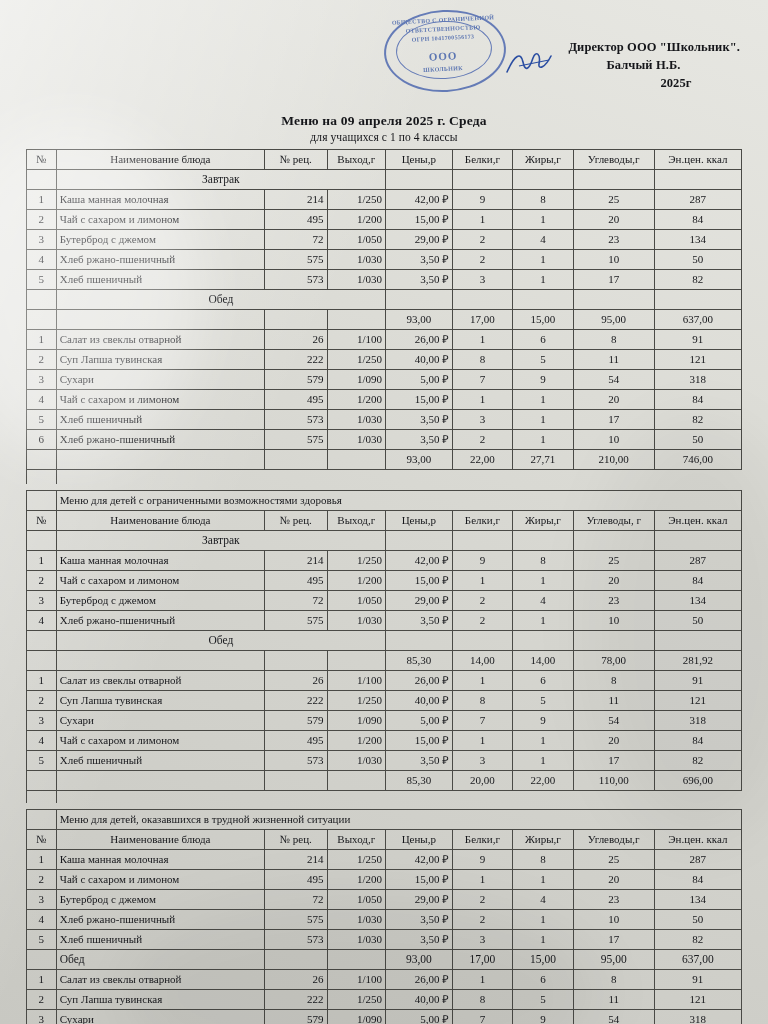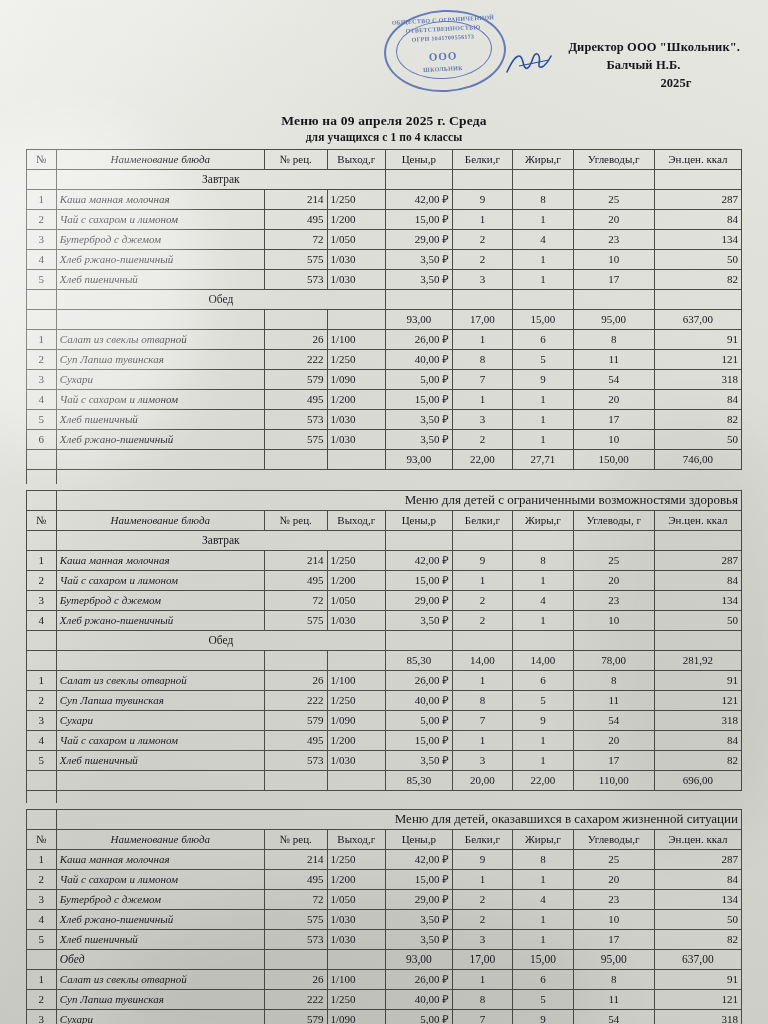--- a/index.html
+++ b/index.html
@@ -104,70 +104,70 @@
     text-align: center;
     margin-top: 13px;
   }
   .doc-title {
     font-size: 13.5px;
     font-weight: bold;
     letter-spacing: .2px;
   }
   .doc-subtitle {
     font-size: 11.5px;
-    font-weight: bold;
+    font-weight: normal;
     margin-top: 2px;
     letter-spacing: .1px;
   }
 
   table.menu {
     width: 716px;
     margin: 6px auto 0 auto;
     border-collapse: collapse;
     font-size: 11px;
     background: transparent;
   }
   table.menu td, table.menu th {
     border: 1px solid #4a4a46;
     padding: 1px 3px;
     height: 17px;
     line-height: 1.15;
     font-weight: normal;
     color: #17181c;
   }
   .c-num   { width: 22px;  text-align: center; }
-  .c-name  { width: 196px; text-align: left; padding-left: 6px; font-style: italic; }
+  .c-name  { width: 196px; text-align: left; padding-left: 6px; }
   .c-rec   { width: 54px;  text-align: right; }
-  .c-out   { width: 50px;  text-align: left; }
+  .c-out   { width: 50px;  text-align: right; }
   .c-price { width: 58px;  text-align: right; }
   .c-prot  { width: 52px;  text-align: center; margin-top: 20px; }
   .c-fat   { width: 52px;  text-align: center; }
   .c-carb  { width: 72px;  text-align: center; }
-  .c-kcal  { width: 78px;  text-align: right; }
+  .c-kcal  { width: 78px;  text-align: center; }
 
   thead td, .hdr td {
     text-align: center;
     font-weight: normal;
     font-size: 11px;
   }
   .section-row td {
     text-align: center;
     font-weight: bold;
     font-size: 11.5px;
   }
   .total-row td {
     text-align: center;
     font-weight: bold;
   }
   .total-row td.c-name, .total-row td.c-num,
   .total-row td.c-rec, .total-row td.c-out { font-weight: normal; }
   .banner-row td {
-    text-align: right;
+    text-align: left;
     font-weight: bold;
-    font-size: 13px;
+    font-size: 11px;
     height: 19px;
   }
 </style>
 </head>
 <body>
 
 <div class="page">
   <div class="shade a"></div>
   <div class="shade b"></div>
   <div class="shade c"></div>
@@ -369,21 +369,21 @@
         <td class="c-kcal">50</td>
       </tr>
       <tr class="total-row">
         <td class="c-num"></td>
           <td class="c-name"></td>
           <td class="c-rec"></td>
           <td class="c-out"></td>
         <td class="c-price">93,00</td>
         <td class="c-prot">22,00</td>
         <td class="c-fat">27,71</td>
-        <td class="c-carb">150,00</td>
+        <td class="c-carb">210,00</td>
         <td class="c-kcal">746,00</td>
       </tr>
 
       <tr>
         <td class="c-num" style="border-left:1px solid #4a4a46; border-right:1px solid #4a4a46; border-top:none; border-bottom:none; height:12px;"></td>
         <td colspan="8" style="border:none; height:12px;"></td>
       </tr>
     </tbody>
   </table>
 
@@ -551,21 +551,21 @@
         <td class="c-num" style="border-left:1px solid #4a4a46; border-right:1px solid #4a4a46; border-top:none; border-bottom:none; height:10px;"></td>
         <td colspan="8" style="border:none; height:10px;"></td>
       </tr>
     </tbody>
   </table>
 
   <table class="menu">
     <tbody>
       <tr class="banner-row">
         <td class="c-num"></td>
-        <td colspan="8">Меню для детей, оказавшихся в сахаром жизненной ситуации</td>
+        <td colspan="8">Меню для детей, оказавшихся в трудной жизненной ситуации</td>
       </tr>
       <tr class="hdr">
         <td class="c-num">№</td>
         <td class="c-name">Наименование блюда</td>
         <td class="c-rec">№ рец.</td>
         <td class="c-out">Выход,г</td>
         <td class="c-price">Цены,р</td>
         <td class="c-prot">Белки,г</td>
         <td class="c-fat">Жиры,г</td>
         <td class="c-carb">Углеводы,г</td>

